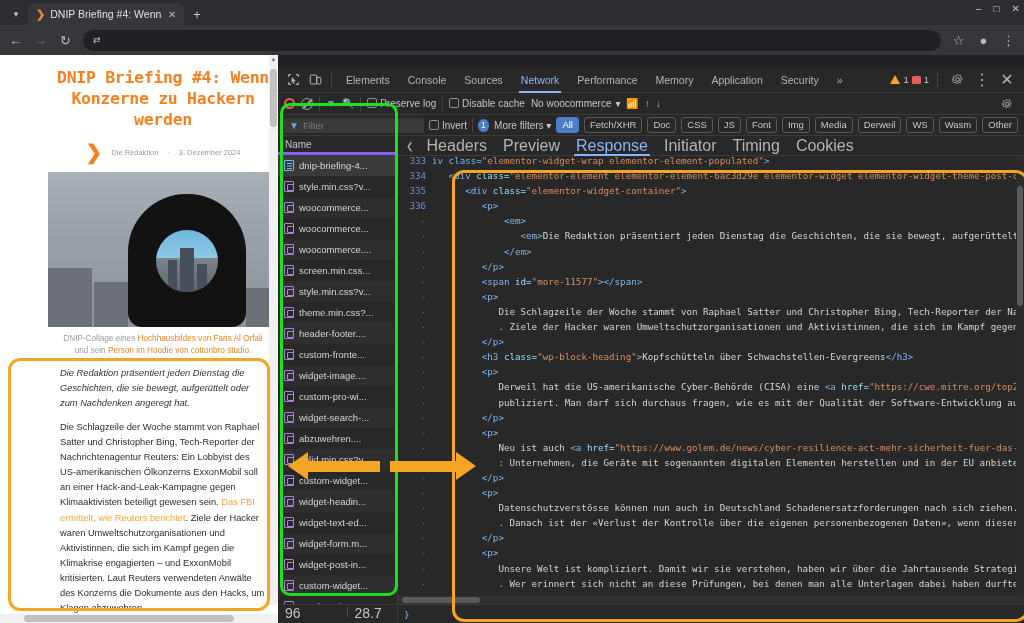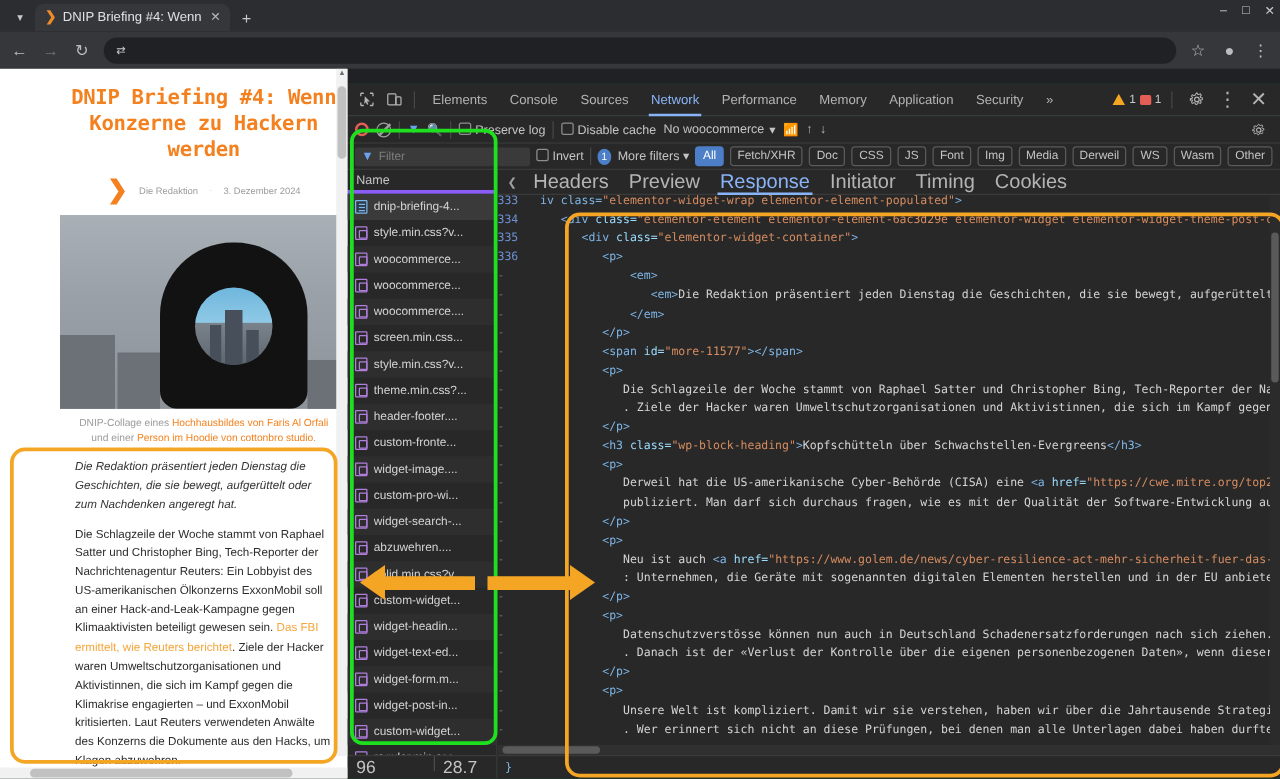--- a/index.html
+++ b/index.html
@@ -175,21 +175,21 @@
   .d-tab { font-size:16px; color:#b4b4b4; padding:0 8px; height:20px; display:flex;align-items:center; position:relative;}
   .d-tab.active { color:#8ab4f8; }
   .d-tab.active::after{content:'';position:absolute;left:6px;right:6px;bottom:0;height:2px;background:#8ab4f8;}
 
   .code-wrap { flex:1; position:relative; overflow:hidden; background:#282828; }
   .code {
     font-family: "DejaVu Sans Mono", monospace; font-size: 9.2px; line-height: 15.1px;
     white-space: pre; color:#d4d4d4; position:absolute; left:0; top:-3px; right:0;
   }
   .ln { display:flex; }
-  .ln .num { width: 34px; flex:0 0 34px; text-align:left; padding-right:6px; color:#6b8fd0; user-select:none;}
+  .ln .num { width: 34px; flex:0 0 34px; text-align:right; padding-right:6px; color:#6b8fd0; user-select:none;}
   .ln .num.cont { color:#707070; }
   .ln .txt { flex:1; }
   .tg { color:#7eb6e8; }    
   .at { color:#9cdcfe; }    
   .st { color:#d68c60; }    
   .tx { color:#d4d4d4; }    
   .code-hscroll { position:absolute; left:0; right:0; bottom:0; height:8px; background:#303030;}
   .code-hscroll i { position:absolute; left:4px; top:1px; height:6px; width:78px; background:#5a5a5a; border-radius:3px;}
   .code-vscroll { position:absolute; right:0; top:0; bottom:8px; width:8px; background:#2b2b2b;}
   .code-vscroll i { position:absolute; left:1px; top:30px; width:6px; height:120px; background:#5a5a5a; border-radius:3px;}
@@ -257,21 +257,21 @@
           <div class="bld" style="left:46px;top:110px;width:34px;height:46px"></div>
           <div class="bld" style="right:0;top:100px;width:48px;height:56px"></div>
           <div class="bld" style="right:50px;top:116px;width:30px;height:40px"></div>
           <div class="hood"></div>
           <div class="face">
             <div class="tower" style="left:24px;top:18px;width:14px;height:44px"></div>
             <div class="tower" style="left:12px;top:30px;width:9px;height:32px"></div>
             <div class="tower" style="left:41px;top:34px;width:10px;height:28px"></div>
           </div>
         </div>
-        <div class="cap"><span>DNIP-Collage eines </span><a>Hochhausbildes von Faris Al Orfali</a><span> und einer </span><a>Person im Hoodie von cottonbro studio</a><span>.</span></div>
+        <div class="cap"><span>DNIP-Collage eines </span><a>Hochhausbildes von Faris Al Orfali</a><span> und sein </span><a>Person im Hoodie von cottonbro studio</a><span>.</span></div>
         <div class="body-txt">
           <p class="lede">Die Redaktion präsentiert jeden Dienstag die Geschichten, die sie bewegt, aufgerüttelt oder zum Nachdenken angeregt hat.</p>
           <p><span>Die Schlagzeile der Woche stammt von Raphael Satter und Christopher Bing, Tech-Reporter der Nachrichtenagentur Reuters: Ein Lobbyist des US-amerikanischen Ölkonzerns ExxonMobil soll an einer Hack-and-Leak-Kampagne gegen Klimaaktivisten beteiligt gewesen sein. </span><a>Das FBI ermittelt, wie Reuters berichtet</a><span>. Ziele der Hacker waren Umweltschutzorganisationen und Aktivistinnen, die sich im Kampf gegen die Klimakrise engagierten – und ExxonMobil kritisierten. Laut Reuters verwendeten Anwälte des Konzerns die Dokumente aus den Hacks, um Klagen abzuwehren.</span></p>
         </div>
         <div class="pg-vscroll">
           <span class="ar" style="top:1px">▲</span>
           <i></i>
         </div>
       </div>
       <div class="pg-hscroll">

